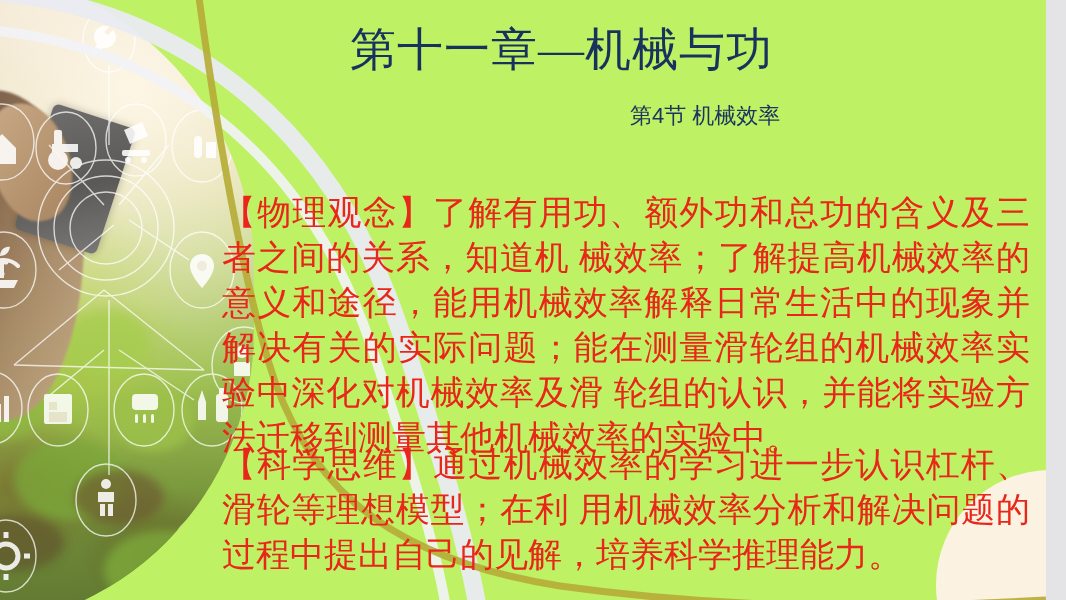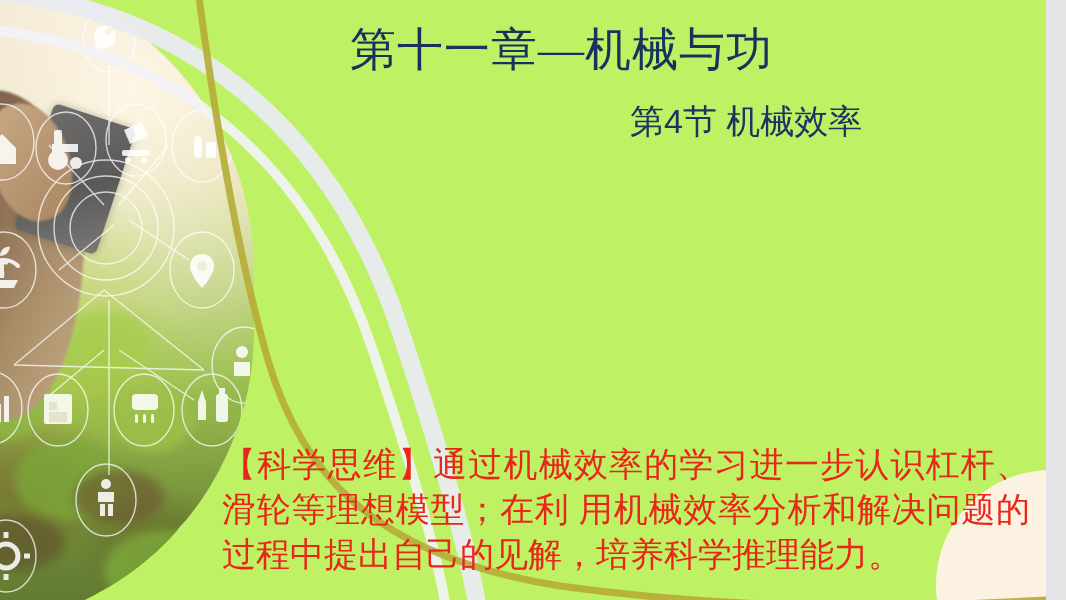--- a/index.html
+++ b/index.html
@@ -159,21 +159,21 @@
     line-height: 1.05;
     letter-spacing: 1px;
     color: #17325d;
     white-space: nowrap;
   }
   .title-sub {
     position: absolute;
     left: 630px;
     top: 104px;
     font-family: "Liberation Sans", sans-serif;
-    font-size: 34px;
+    font-size: 22px;
     line-height: 1.05;
     color: #1c3460;
     white-space: nowrap;
   }
 
   .goal-heading {
     position: absolute;
     left: 224px;
     top: 126px;
     font-family: "Liberation Serif", "DejaVu Serif", serif;
@@ -387,19 +387,20 @@
     <path d="M 198 -10 C 214 110 236 250 268 360 C 300 470 370 556 560 586 C 760 614 940 606 1046 600" fill="none" stroke="#b6ad38" stroke-width="7" opacity="0.92"></path>
   </svg>
 
   <div class="content">
 
     <div class="title-main">第十一章—机械与功</div>
 
     <div class="title-sub">第4节 机械效率</div>
 
 
+    <div class="para para-1">【物理观念】了解有用功、额外功和总功的含义及三者之间的关系，知道机 械效率；了解提高机械效率的意义和途径，能用机械效率解释日常生活中的现象并解决有关的实际问题；能在测量滑轮组的机械效率实验中深化对机械效率及滑 轮组的认识，并能将实验方法迁移到测量其他机械效率的实验中。</div>
 
     <div class="para para-2">【科学思维】通过机械效率的学习进一步认识杠杆、滑轮等理想模型；在利 用机械效率分析和解决问题的过程中提出自己的见解，培养科学推理能力。</div>
   </div>
 
   <div class="right-gutter"></div>
 
 </div>
 
 </body></html>

